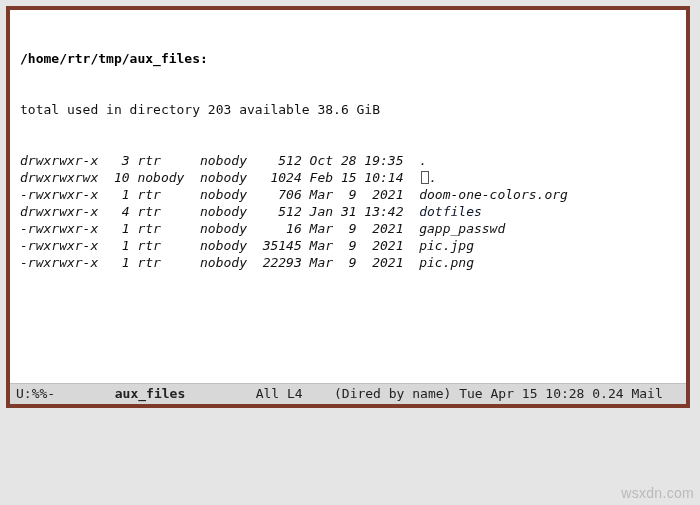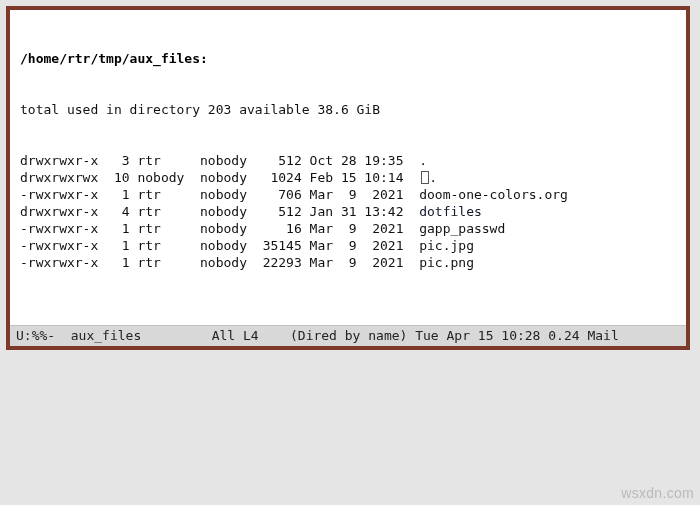--- a/index.html
+++ b/index.html
@@ -11,39 +11,39 @@
     font-family: "Menlo", "DejaVu Sans Mono", "Consolas", monospace;
     font-size: 13px;
     color: #111;
     overflow: hidden;
   }
   .frame {
     position: absolute;
     left: 6px;
     top: 6px;
     width: 684px;
-    height: 344px;
+    height: 402px;
     background: #ffffff;
     border: 4px solid #7d3a2b;
     box-sizing: border-box;
     display: flex;
     flex-direction: column;
   }
   .buffer {
     flex: 1 1 auto;
     padding: 6px 10px 0 10px;
     white-space: pre;
     line-height: 17px;
     overflow: hidden;
   }
   .header {
     font-weight: bold;
     color: #000;
   }
-  .row span { white-space: pre; }
+  .row span { white-space: pre; font-style: italic; }
   .fname-dir { color: #0f172a; }
   .fname-link { }
   .fname-plain { }
   .cursor-box {
     display: inline-block;
     width: 8px;
     height: 13px;
     border: 1px solid #555;
     box-sizing: border-box;
     vertical-align: -2px;
@@ -52,21 +52,21 @@
   .modeline {
     flex: 0 0 20px;
     background: #d8d8d8;
     color: #222;
     font-size: 13px;
     line-height: 20px;
     padding: 0 6px;
     white-space: pre;
     border-top: 1px solid #c0c0c0;
   }
-  .modeline .bold { font-weight: normal; }
+  .modeline .bold { font-weight: bold; margin-left: 44px; }
   .watermark {
     position: absolute;
     right: 6px;
     bottom: 4px;
     font-family: Arial, sans-serif;
     font-size: 14px;
     color: #bababa;
     letter-spacing: .3px;
   }
 </style>

